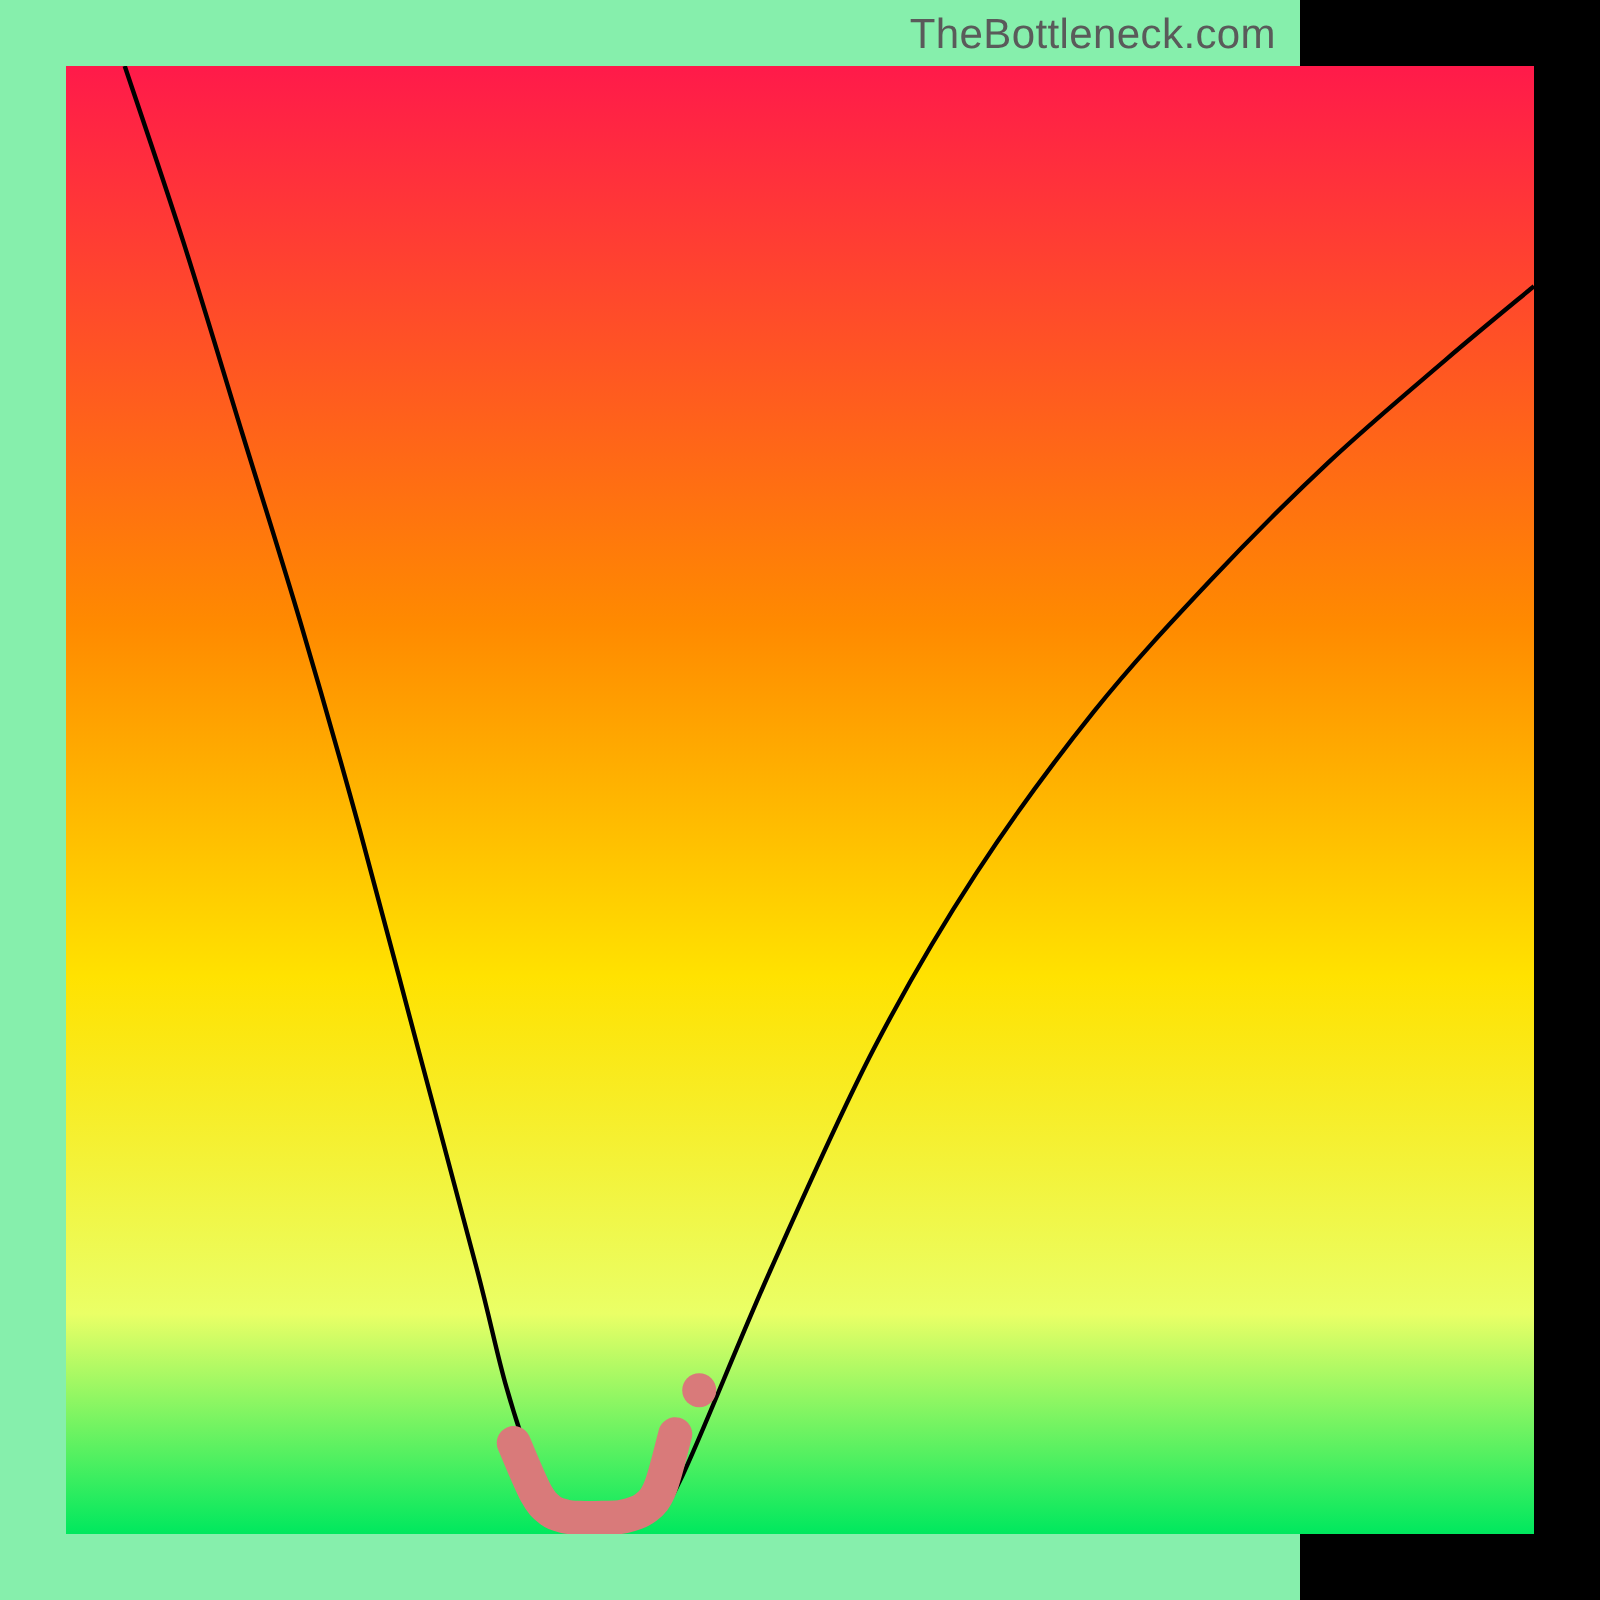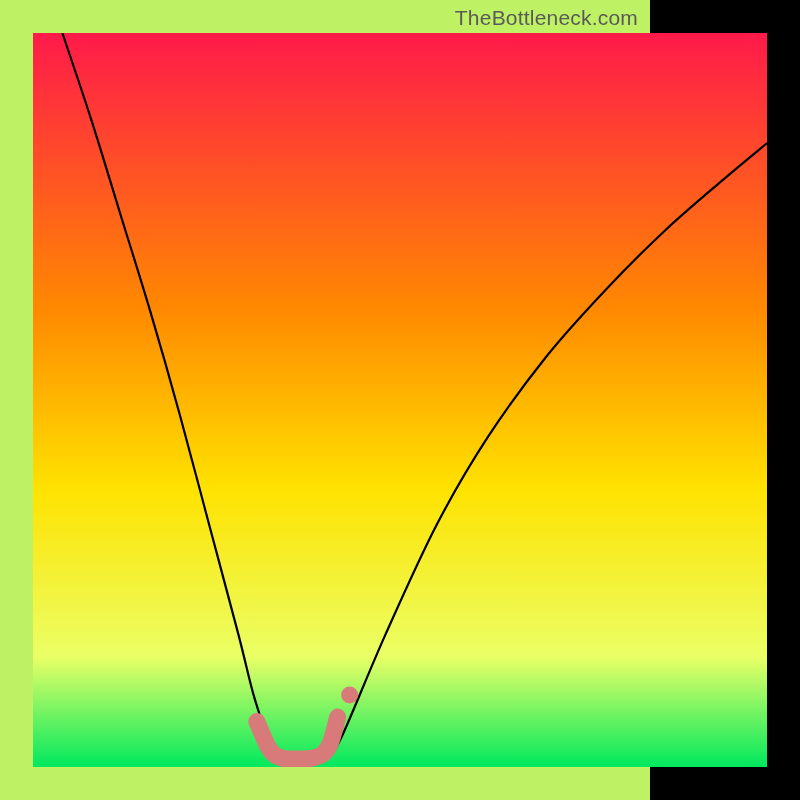--- a/index.html
+++ b/index.html
@@ -8,21 +8,21 @@
     background: #000;
     width: 800px;
     height: 800px;
     overflow: hidden;
     font-family: Arial, sans-serif;
   }
   .container {
     position: relative;
     width: 650px;
     height: 800px;
-    background: #bef264;
+    background: #86efac;
   }
   .watermark {
     position: absolute;
     top: 6px;
     right: 12px;
     color: #5a5a5a;
     font-size: 21px;
     font-weight: 500;
     z-index: 10;
     letter-spacing: 0.2px;

